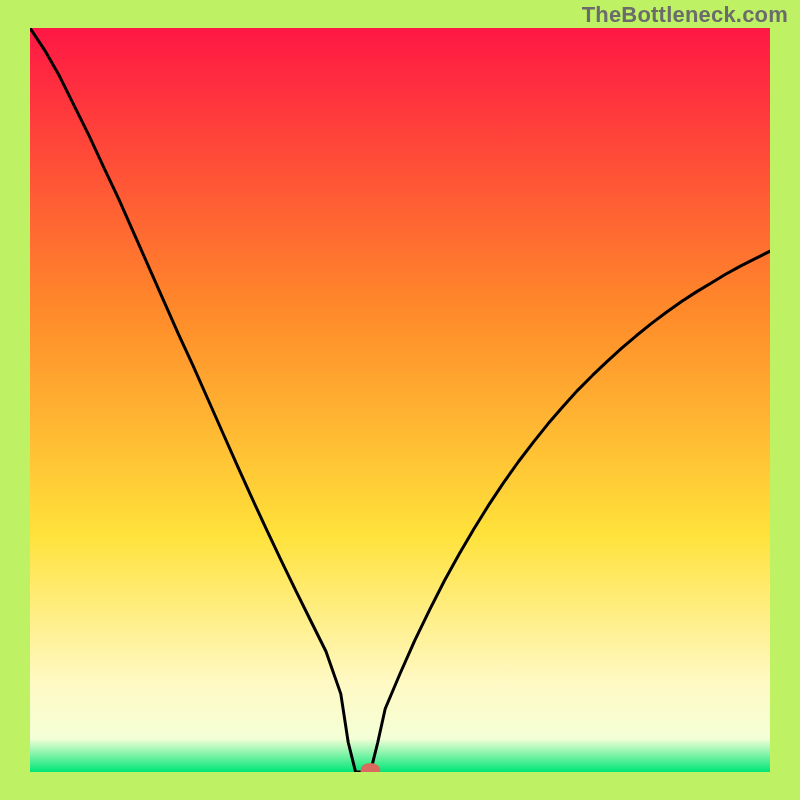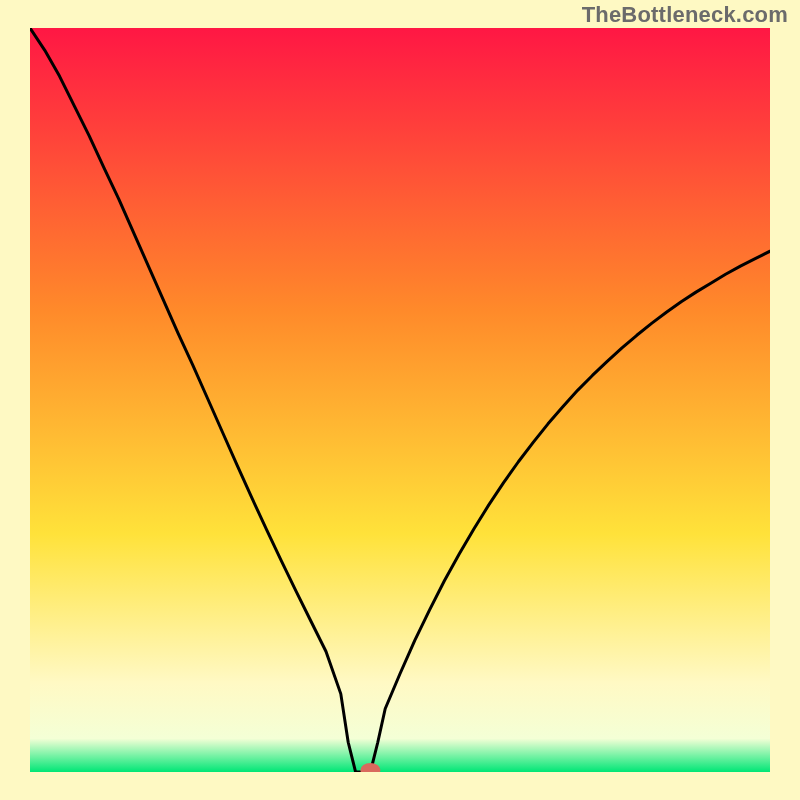--- a/index.html
+++ b/index.html
@@ -7,21 +7,21 @@
     padding: 0;
     width: 800px;
     height: 800px;
     background: #000;
     overflow: hidden;
   }
   .frame {
     position: relative;
     width: 800px;
     height: 800px;
-    background: #fef9c3;
+    background: #bef264;
   }
   .watermark {
     position: absolute;
     top: 2px;
     right: 12px;
     font-family: Arial, Helvetica, sans-serif;
     font-size: 22px;
     font-weight: 600;
     color: #6b6b6b;
     letter-spacing: 0.2px;

